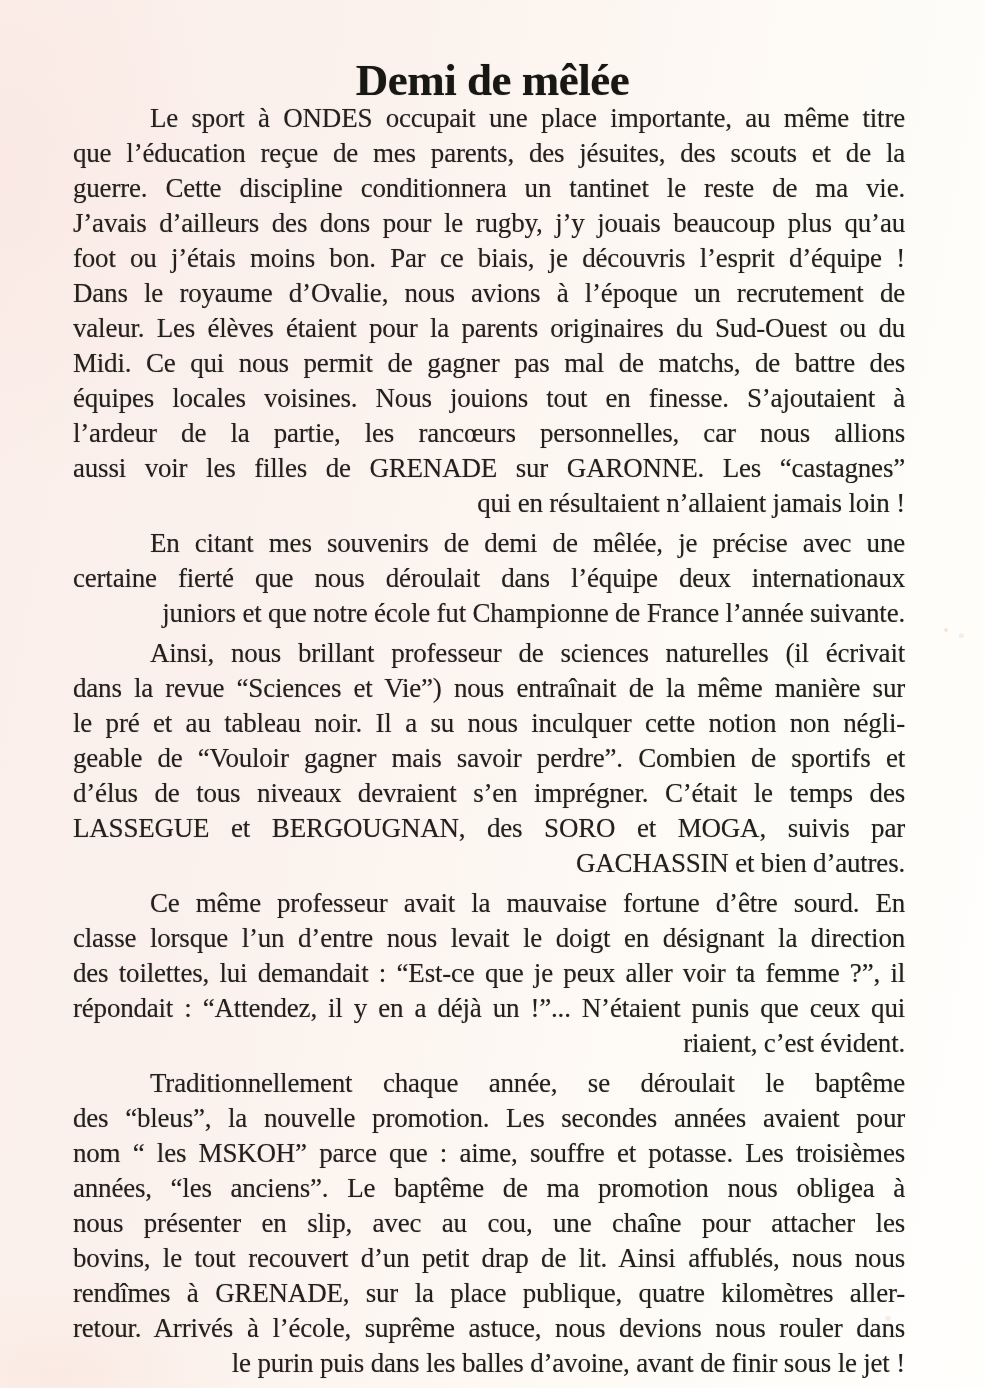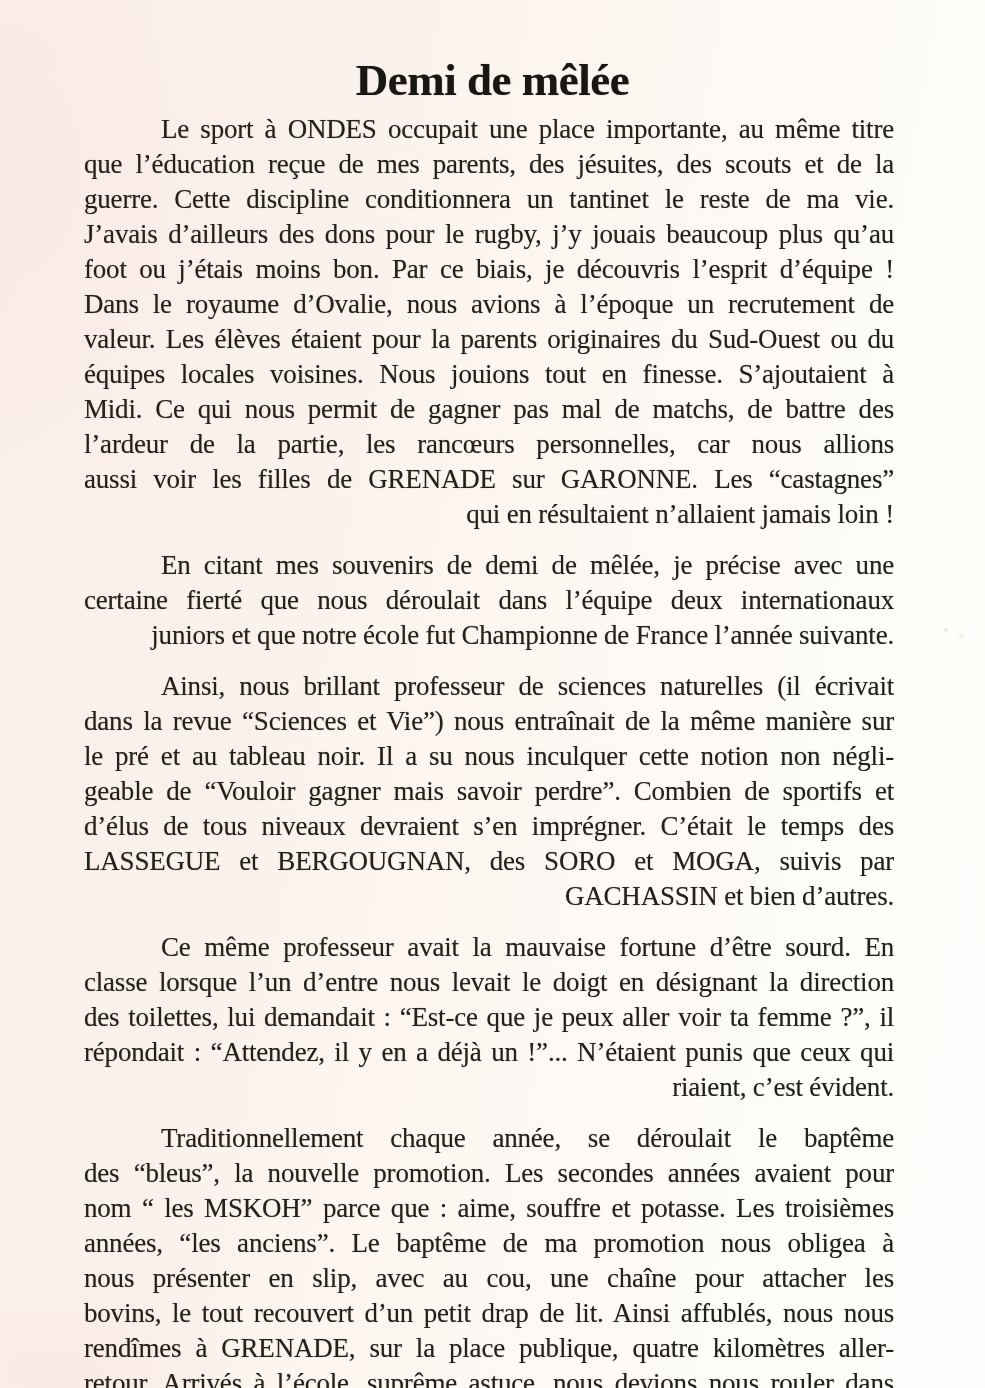--- a/index.html
+++ b/index.html
@@ -34,21 +34,21 @@
   .page-body {
     position: absolute;
     top: 96px;
     left: 68px;
     width: 842px;
     font-size: 27px;
     line-height: 35px;
     letter-spacing: -0.2px;
     text-shadow: 0 0 1px rgba(36,33,28,0.38);
   }
-  .para { margin: 16px; }
+  .para { margin: 5px; }
   .line {
     height: 35px;
     text-align: right;
   }
   .line.just {
     text-align: justify;
     text-align-last: justify;
   }
   .line.indent {
     text-indent: 77px;
@@ -70,22 +70,22 @@
 
   <div class="page-body">
       <div class="para">
         <div class="line indent just">Le sport à ONDES occupait une place importante, au même titre</div>
         <div class="line just">que l’éducation reçue de mes parents, des jésuites, des scouts et de la</div>
         <div class="line just">guerre. Cette discipline conditionnera un tantinet le reste de ma vie.</div>
         <div class="line just">J’avais d’ailleurs des dons pour le rugby, j’y jouais beaucoup plus qu’au</div>
         <div class="line just">foot ou j’étais moins bon. Par ce biais, je découvris l’esprit d’équipe !</div>
         <div class="line just">Dans le royaume d’Ovalie, nous avions à l’époque un recrutement de</div>
         <div class="line just">valeur. Les élèves étaient pour la parents originaires du Sud-Ouest ou du</div>
+        <div class="line just">Midi. Ce qui nous permit de gagner pas mal de matchs, de battre des</div>
         <div class="line just">équipes locales voisines. Nous jouions tout en finesse. S’ajoutaient à</div>
-        <div class="line just">Midi. Ce qui nous permit de gagner pas mal de matchs, de battre des</div>
         <div class="line just">l’ardeur de la partie, les rancœurs personnelles, car nous allions</div>
         <div class="line just">aussi voir les filles de GRENADE sur GARONNE. Les “castagnes”</div>
         <div class="line">qui en résultaient n’allaient jamais loin !</div>
       </div>
       <div class="para">
         <div class="line indent just">En citant mes souvenirs de demi de mêlée, je précise avec une</div>
         <div class="line just">certaine fierté que nous déroulait dans l’équipe deux internationaux</div>
         <div class="line">juniors et que notre école fut Championne de France l’année suivante.</div>
       </div>
       <div class="para">

